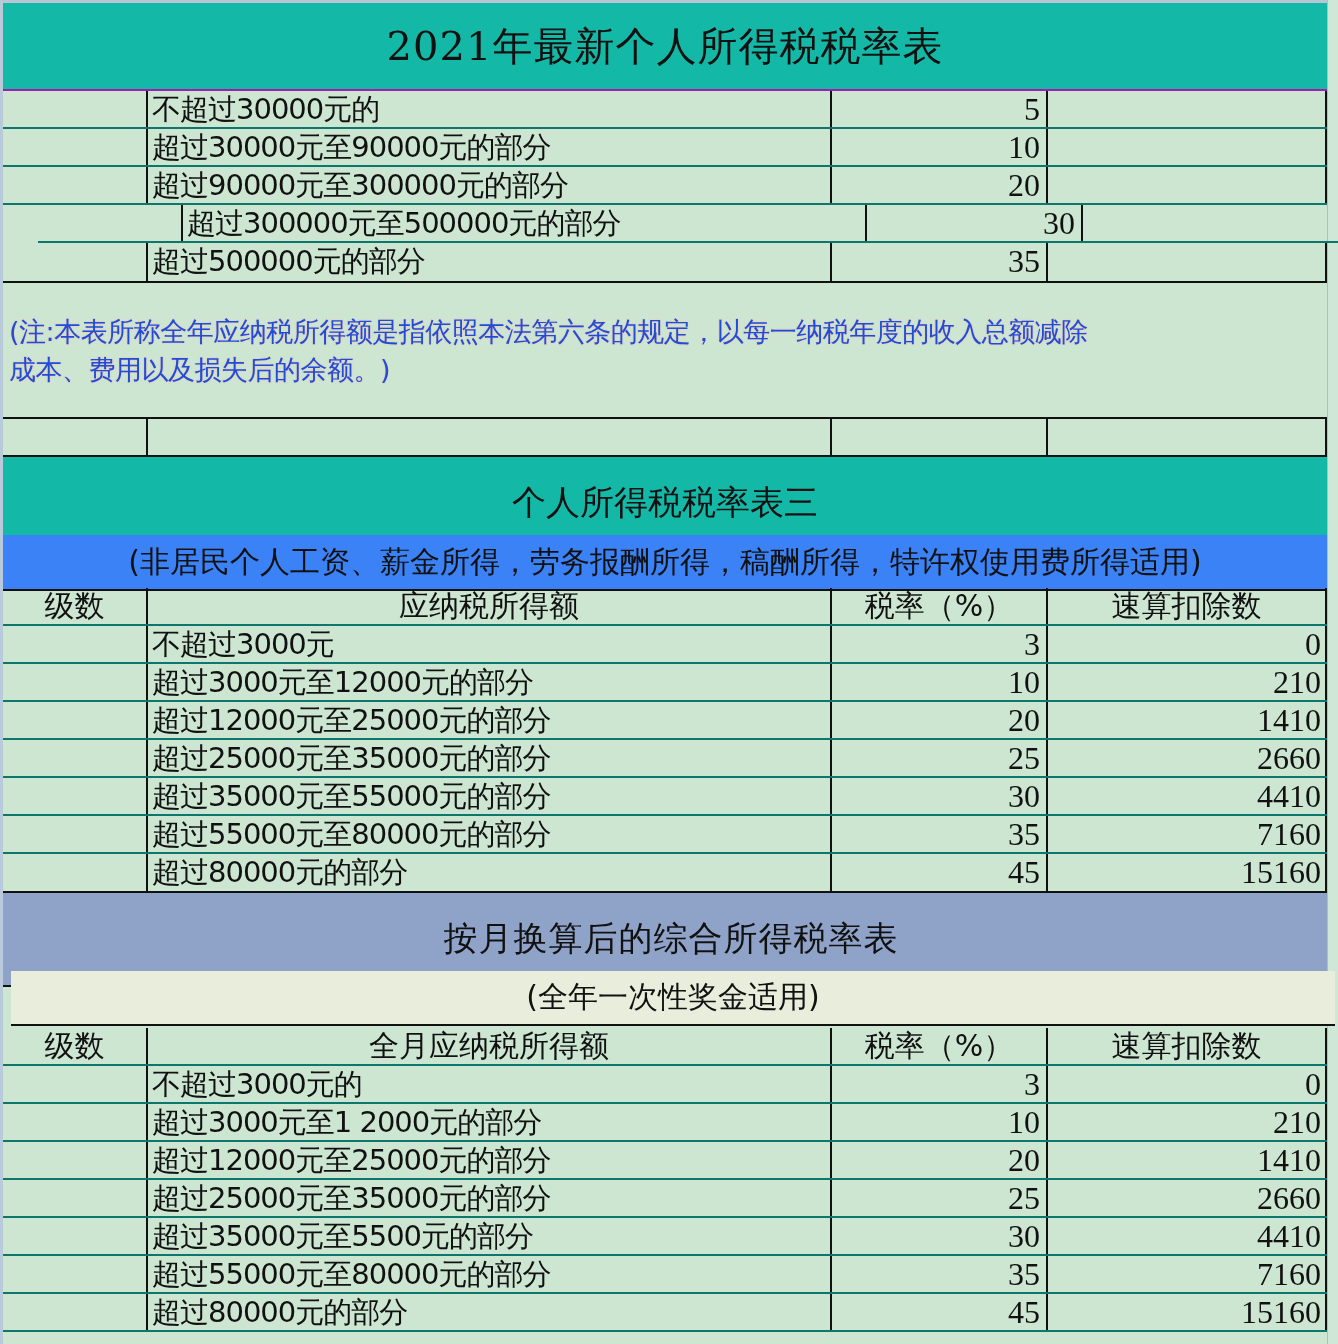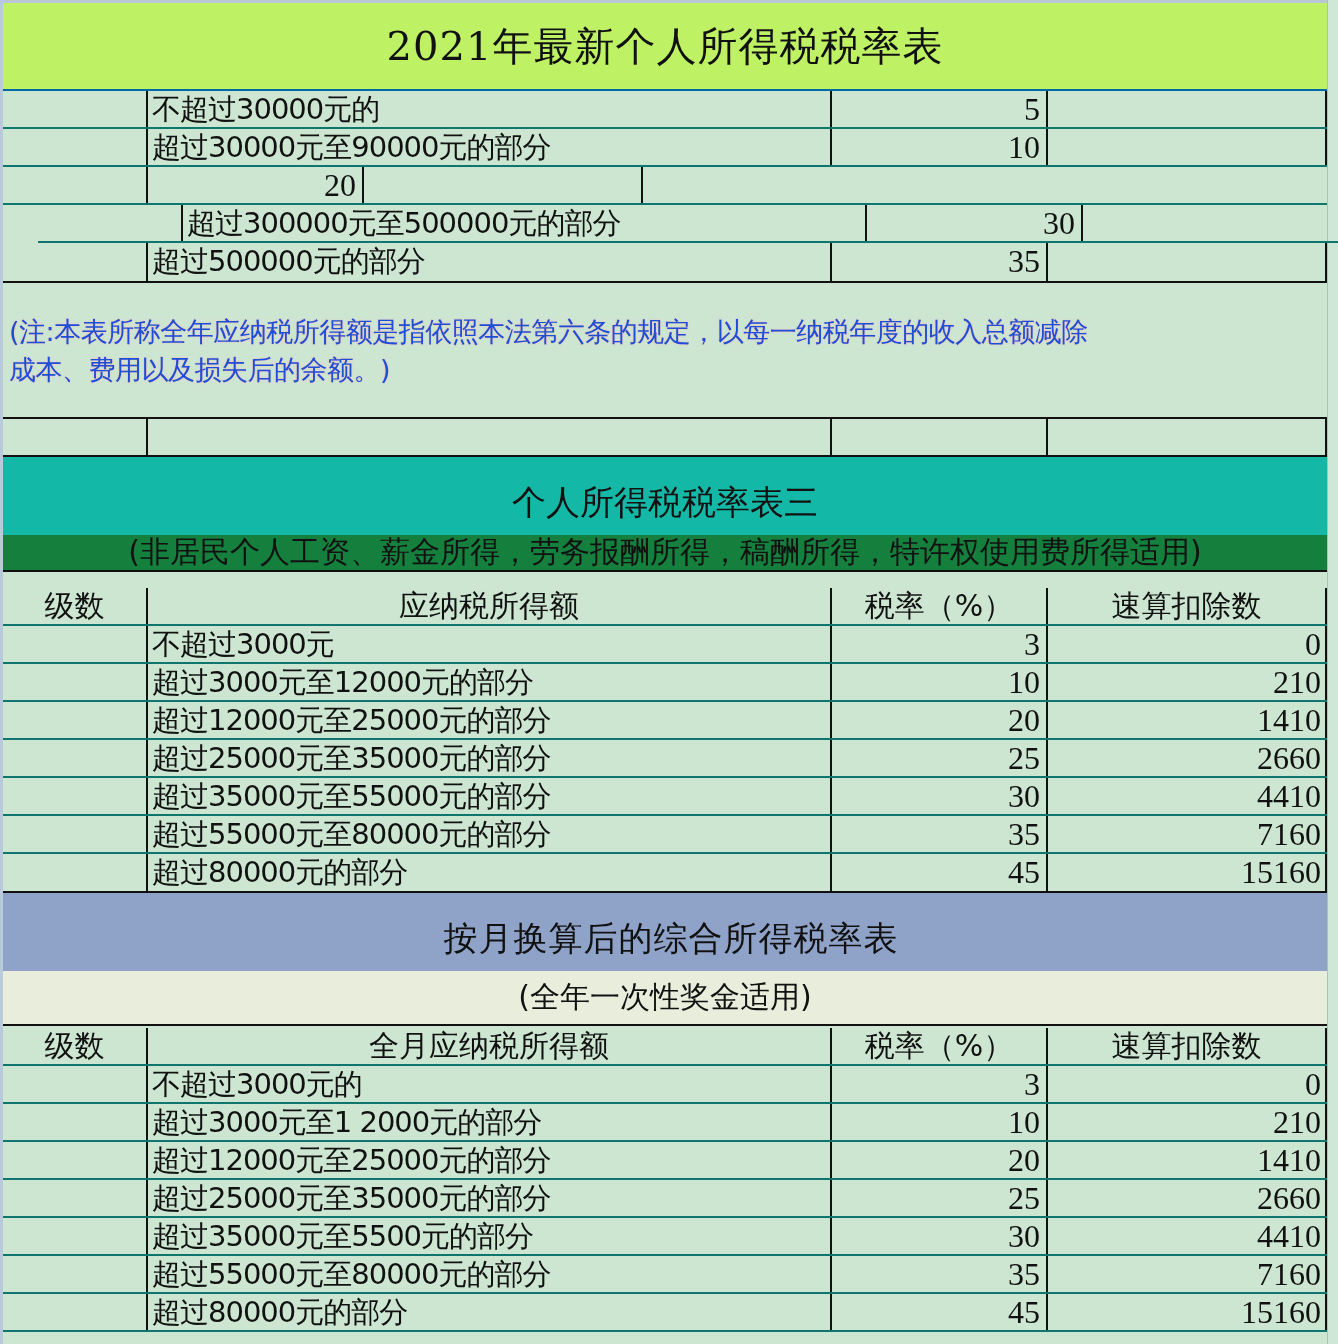--- a/index.html
+++ b/index.html
@@ -9,27 +9,27 @@
     font-family: "DejaVu Serif", "Liberation Serif", serif;
     color: #111;
     position: relative;
   }
   .sheet { position: absolute; left: 3px; top: 0; width: 1324px; }
   .gridline-top { position:absolute; left:0; top:0; width:1338px; height:3px; background:#b8c6d6; }
   .right-edge { position:absolute; left:1327px; top:0; width:11px; height:1344px; background:#cfe7d6; border-left:1px solid #a9c4b2; }
   .left-edge { position:absolute; left:0; top:0; width:3px; height:1344px; background:#b9cadb; }
 
   .band { position: absolute; left: 0; width: 1324px; display:flex; align-items:center; justify-content:center; box-sizing:border-box; }
-  .title-band { top: 3px; height: 88px; background:#bef264; border-bottom: 2px solid #0369a1; font-size: 40px; letter-spacing: 1px; }
+  .title-band { top: 3px; height: 88px; background:#14b8a6; border-bottom: 2px solid #a21caf; font-size: 40px; letter-spacing: 1px; }
   .note-band { top: 281px; height: 136px; background:#cde6d2; border-top:2px solid #111; align-items:flex-start; justify-content:flex-start; padding: 30px 6px 0 6px; }
   .note-text { color:#1d4ed8; font-family:"DejaVu Sans","Liberation Sans",sans-serif; font-size:27px; line-height:38px; text-shadow: 0 0 2px #ffb0b0; letter-spacing:-0.5px; }
   .orange-band { top: 455px; height: 96px; background:#14b8a6; border-top:2px solid #111; border-bottom:2px solid #111; font-size:34px; }
-  .cream-band { top: 535px; height: 37px; background:#15803d; border-bottom:2px solid #111; font-size:30px; }
+  .cream-band { top: 535px; height: 56px; background:#3b82f6; border-bottom:2px solid #111; font-size:30px; }
   .blue-band { top: 891px; height: 96px; background:#8fa2c8; border-top:2px solid #111; border-bottom:2px solid #111; font-size:34px; letter-spacing:1px;padding-left:12px; }
-  .cream2-band { top: 971px; height: 55px; background:#e8eedb; border-bottom:2px solid #111; font-size:30px; }
+  .cream2-band { top: 971px; height: 55px; background:#e8eedb; border-bottom:2px solid #111; font-size:30px;margin-left:8px; }
 
   .row { position:absolute; left:0; width:1324px; height:38px; display:flex; box-sizing:border-box; border-bottom:2px solid #0f766e; }
   .cell { box-sizing:border-box; height:100%; font-size:30px; line-height:36px; white-space:nowrap; overflow:hidden; }
   .c0 { width:145px; border-right:2px solid #111; text-align:center; }
   .c1 { width:684px; border-right:2px solid #111; padding-left:4px; }
   .c2 { width:216px; border-right:2px solid #111; text-align:right; padding-right:6px; }
   .c3 { width:279px; text-align:right; padding-right:4px; border-right:2px solid #111; }
   .hdr .c1, .hdr .c2, .hdr .c3 { text-align:center; padding:0; }
   .hdr .cell { font-family:"DejaVu Sans","Liberation Sans",sans-serif; font-size:30px; }
   .num { font-family:"Liberation Serif","DejaVu Serif",serif; font-size:32px; }
@@ -56,20 +56,21 @@
     <div class="cell c3 num"></div>
   </div>
   <div class="row" style="top:129px;">
     <div class="cell c0"></div>
     <div class="cell c1 desc">超过30000元至90000元的部分</div>
     <div class="cell c2 num">10</div>
     <div class="cell c3 num"></div>
   </div>
   <div class="row" style="top:167px;">
     <div class="cell c0"></div>
+    <div class="cell c1 desc">超过90000元至300000元的部分</div>
     <div class="cell c2 num">20</div>
     <div class="cell c3 num"></div>
   </div>
   <div class="row" style="top:205px;margin-left:35px;">
     <div class="cell c0"></div>
     <div class="cell c1 desc">超过300000元至500000元的部分</div>
     <div class="cell c2 num">30</div>
     <div class="cell c3 num"></div>
   </div>
   <div class="row" style="top:243px; border-bottom:none;">

